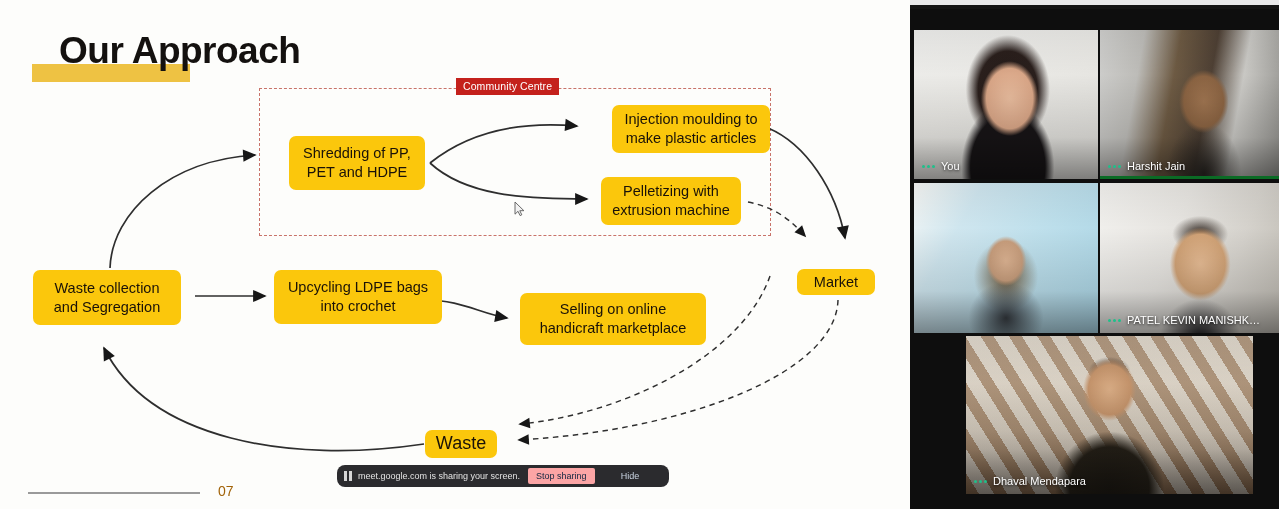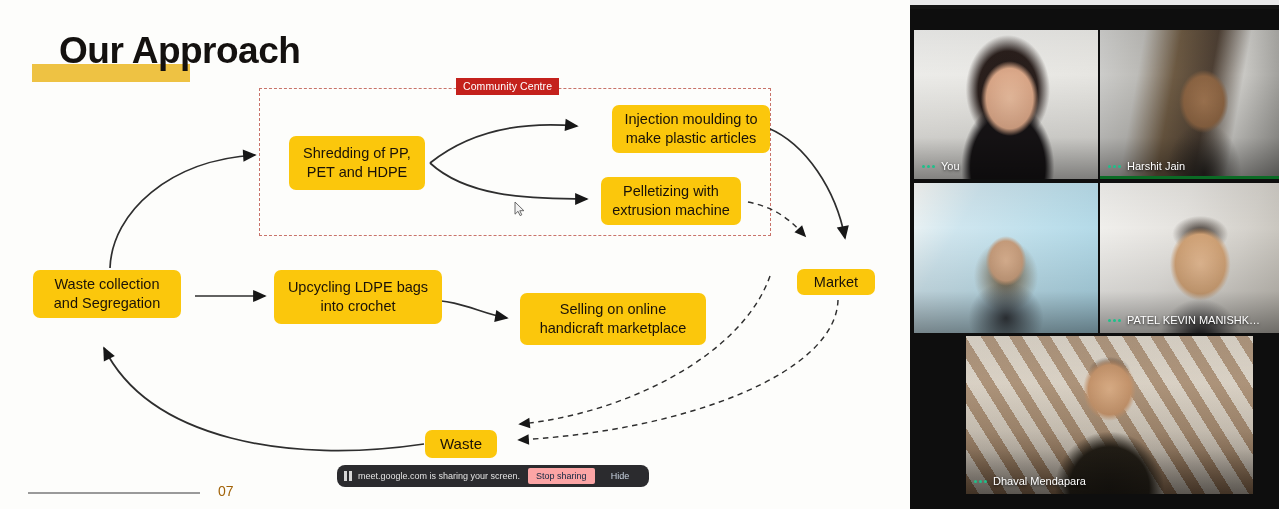--- a/index.html
+++ b/index.html
@@ -28,25 +28,25 @@
 
   
   .node{position:absolute;background:#fbc70c;border-radius:7px;
         color:#1a1208;display:flex;align-items:center;justify-content:center;
         text-align:center;line-height:1.28;box-sizing:border-box;
         padding:5px 10px;font-size:14.5px;}
 
   #n-shred   {left:289px; top:136px; width:136px; height:54px;text-align:center;}
   #n-inject  {left:592px; top:105px; width:158px; height:48px;margin-left:20px;}
   #n-pellet  {left:601px; top:177px; width:140px; height:48px;}
-  #n-collect {left:33px;  top:270px; width:148px; height:48px;}
+  #n-collect {left:33px;  top:270px; width:148px; height:55px;}
   #n-upcycle {left:274px; top:270px; width:168px; height:54px;}
   #n-selling {left:520px; top:293px; width:186px; height:52px;}
   #n-market  {left:797px; top:269px; width:78px;  height:26px; font-size:14.5px;}
-  #n-waste   {left:425px; top:430px; width:72px;  height:28px; font-size:15px;}
+  #n-waste   {left:425px; top:430px; width:72px;  height:28px; font-size:18px;}
 
   
   #arrows{position:absolute;left:0;top:0;width:910px;height:509px;
           pointer-events:none;}
 
   
   #foot-line{position:absolute;left:28px;top:492px;width:172px;height:1.6px;
              background:#9a9a9a;}
   #foot-num{position:absolute;left:218px;top:483px;font-size:14px;color:#a16207;}
 
@@ -57,21 +57,21 @@
   #share-bar{position:absolute;left:337px;top:465px;height:22px;
              background:#2b2b2e;display:flex;align-items:center;
              padding:0 4px 0 7px;border-radius:8px;}
   #share-pause{width:8px;height:10px;margin-right:6px;position:relative;}
   #share-pause i{position:absolute;top:0;width:2.5px;height:10px;background:#d6d6d6;}
   #share-pause i:first-child{left:0;}
   #share-pause i:last-child{left:5px;}
   #share-msg{color:#e3e3e3;font-size:9px;white-space:nowrap;margin-right:8px;}
   #share-stop{background:#fca5a5;color:#10253f;font-size:9px;
               padding:3px 8px;border-radius:2px;white-space:nowrap;cursor:pointer;}
-  #share-hide{color:#c9d3e0;font-size:9px;padding:3px 16px;white-space:nowrap;cursor:pointer;}
+  #share-hide{color:#c9d3e0;font-size:9px;padding:3px 26px;white-space:nowrap;cursor:pointer;}
 
   
   #video-panel{position:absolute;left:910px;top:0;width:369px;height:509px;
                background:#0e0e0e;overflow:hidden;}
   #browser-strip{position:absolute;left:0;top:0;width:369px;height:9px;
                  background:#141414;}
   #browser-strip-inner{position:absolute;left:0;top:0;width:369px;height:5px;
                        background:#e9e9ea;}
 
   .tile{position:absolute;overflow:hidden;background:#1b1b1b;}

